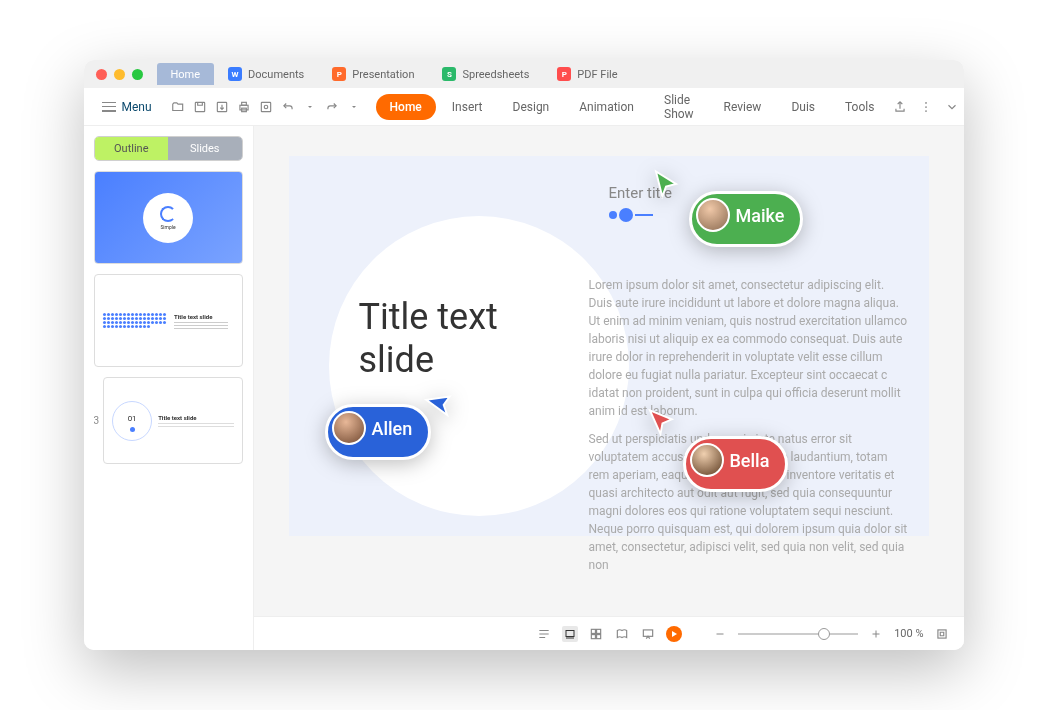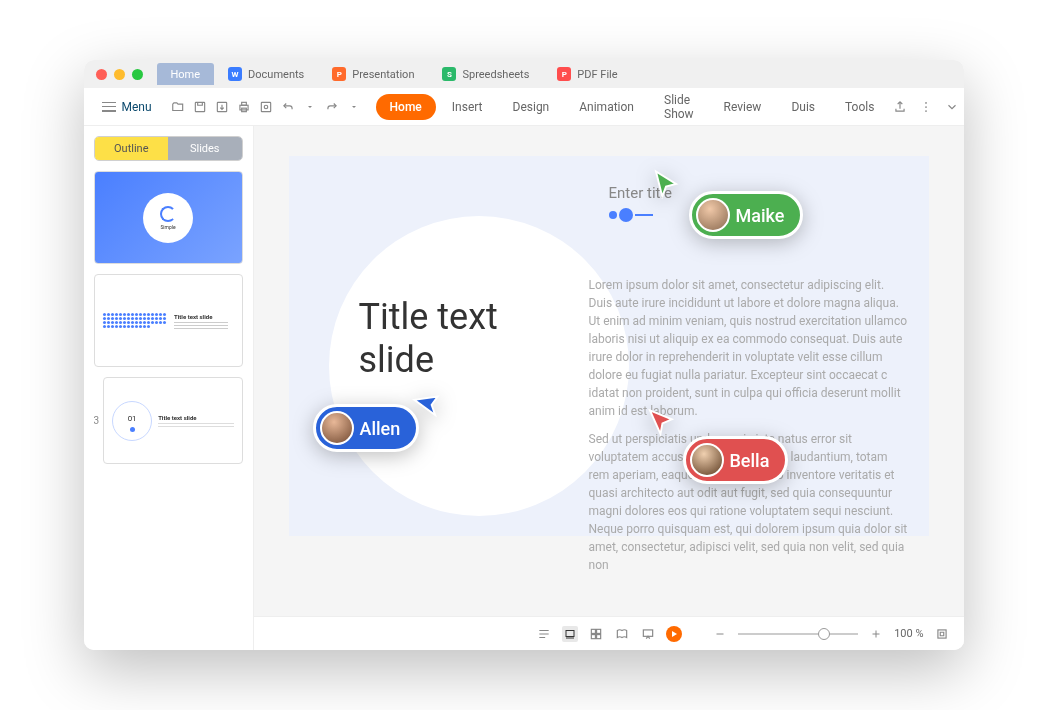--- a/index.html
+++ b/index.html
@@ -20,21 +20,21 @@
 .hamburger span{height:1.5px;background:#888;width:100%}
 .tool-icons { display:flex; gap:6px; margin-left:6px; }
 .tool-icon { width:16px; height:16px; color:#888; cursor:pointer; display:flex; align-items:center; justify-content:center; }
 .ribbon-tabs { display:flex; align-items:center; gap:2px; margin-left:10px; }
 .ribbon-tab { padding:6px 14px; font-size:12px; color:#666; cursor:pointer; border-radius:14px; }
 .ribbon-tab.active { background:#ff6a00; color:#fff; font-weight:500; }
 .toolbar-right { margin-left:auto; display:flex; gap:10px; align-items:center; color:#999; }
 .main { flex:1; display:flex; overflow:hidden; }
 .sidebar { width:170px; background:#fff; border-right:1px solid #eee; padding:10px; display:flex; flex-direction:column; gap:10px; }
 .view-toggle { display:flex; border:1px solid #d0d0d0; border-radius:5px; overflow:hidden; }
-.view-toggle button { flex:1; padding:5px 0; font-size:11px; border:none; background:#fde047; cursor:pointer; color:#555; }
+.view-toggle button { flex:1; padding:5px 0; font-size:11px; border:none; background:#bef264; cursor:pointer; color:#555; }
 .view-toggle button.active { background:#a8afba; color:#fff; }
 .thumb { width:100%; aspect-ratio:16/10; border:1px solid #ddd; border-radius:4px; background:#fff; overflow:hidden; cursor:pointer; position:relative; }
 .thumb.t1 { background:linear-gradient(135deg,#4a7fff,#7aa3ff); display:flex; align-items:center; justify-content:center; }
 .thumb.t1 .circ { width:50px; height:50px; background:#fff; border-radius:50%; display:flex; flex-direction:column; align-items:center; justify-content:center; }
 .thumb.t1 .circ .logo{width:16px;height:16px;border:2px solid #4a7fff;border-radius:50%;border-right-color:transparent;}
 .thumb.t1 .circ .txt{font-size:5px;color:#333;margin-top:2px}
 .thumb.t2 { padding:8px; display:flex; gap:6px; }
 .thumb.t2 .dots{width:50%;display:flex;flex-wrap:wrap;gap:1px;align-content:center}
 .thumb.t2 .dots span{width:3px;height:3px;background:#4a7fff;border-radius:50%}
 .thumb.t2 .txtcol{flex:1;display:flex;flex-direction:column;justify-content:center;gap:2px}
@@ -53,21 +53,21 @@
 .title-text { position:absolute; left:70px; top:140px; font-size:36px; font-weight:400; color:#333; line-height:1.2; }
 .enter-title { position:absolute; left:320px; top:28px; font-size:15px; color:#888; }
 .deco { position:absolute; left:320px; top:52px; display:flex; align-items:center; gap:2px; }
 .deco .d1{width:8px;height:8px;background:#4a7fff;border-radius:50%}
 .deco .d2{width:14px;height:14px;background:#4a7fff;border-radius:50%}
 .deco .d3{width:18px;height:2px;background:#4a7fff}
 .lorem { position:absolute; left:300px; top:120px; width:320px; font-size:12px; color:#aaa; line-height:1.5; }
 .lorem p { margin-bottom:10px; }
 .cursor-pill { position:absolute; display:flex; align-items:center; filter:drop-shadow(0 4px 10px rgba(0,0,0,0.25)); pointer-events:none; }
 .cursor-arrow { width:30px; height:30px; }
-.pill { display:flex; align-items:center; gap:6px; padding:4px 16px 4px 4px; border-radius:30px; font-size:18px; font-weight:500; color:#fff; border:3px solid #fff; }
+.pill { display:flex; align-items:center; gap:6px; padding:4px 16px 12px 4px; border-radius:30px; font-size:18px; font-weight:500; color:#fff; border:3px solid #fff; }
 .pill .avatar { width:34px; height:34px; border-radius:50%; background:#ddd; border:2px solid #fff; background-size:cover; }
 .c-green .pill{background:#4caf50}.c-green .cursor-arrow{fill:#4caf50}
 .c-blue .pill{background:#2962d9}.c-blue .cursor-arrow{fill:#2962d9}
 .c-red .pill{background:#e05050}.c-red .cursor-arrow{fill:#e05050}
 .statusbar { height:34px; background:#fff; border-top:1px solid #eee; display:flex; align-items:center; justify-content:flex-end; padding:0 14px; gap:10px; font-size:11px; color:#666; }
 .sb-icon { width:16px; height:16px; color:#888; cursor:pointer; display:flex; align-items:center; justify-content:center;}
 .sb-icon.active{color:#333;background:#e8e8e8;border-radius:2px;padding:2px}
 .sb-play{width:16px;height:16px;background:#ff6a00;border-radius:50%;display:flex;align-items:center;justify-content:center;cursor:pointer}
 .sb-play::after{content:'';border-left:5px solid #fff;border-top:3px solid transparent;border-bottom:3px solid transparent;margin-left:1px}
 .zoom-slider { width:120px; height:2px; background:#ccc; position:relative; cursor:pointer; }
@@ -318,21 +318,21 @@
 
           <div class="cursor-pill c-green" style="left:380px;top:35px">
             <svg class="cursor-arrow" viewBox="0 0 24 24" style="position:absolute;left:-18px;top:-22px">
                 <path d="M4 2l16 10-8 2-3 8z" stroke="#fff" stroke-width="1.5"></path>
               </svg>
             <div class="pill" style="margin-left:20px">
                 <div class="avatar" style="background:radial-gradient(circle at 40% 30%,#f0c8a8,#8a6a50)"></div>
                 <span>Maike</span>
               </div>
           </div>
-          <div class="cursor-pill c-blue" style="left:24px;top:248px">
+          <div class="cursor-pill c-blue" style="left:36px;top:248px">
             <div class="pill">
                 <div class="avatar" style="background:radial-gradient(circle at 40% 30%,#e8b898,#704830)"></div>
                 <span>Allen</span>
               </div>
             <svg class="cursor-arrow" viewBox="0 0 24 24" style="position:absolute;right:-26px;top:-16px;transform:rotate(-40deg)">
                 <path d="M4 2l16 10-8 2-3 8z" stroke="#fff" stroke-width="1.5"></path>
               </svg>
           </div>
           <div class="cursor-pill c-red" style="left:370px;top:280px">
             <svg class="cursor-arrow" viewBox="0 0 24 24" style="position:absolute;left:-12px;top:-30px;transform:rotate(-10deg)">

